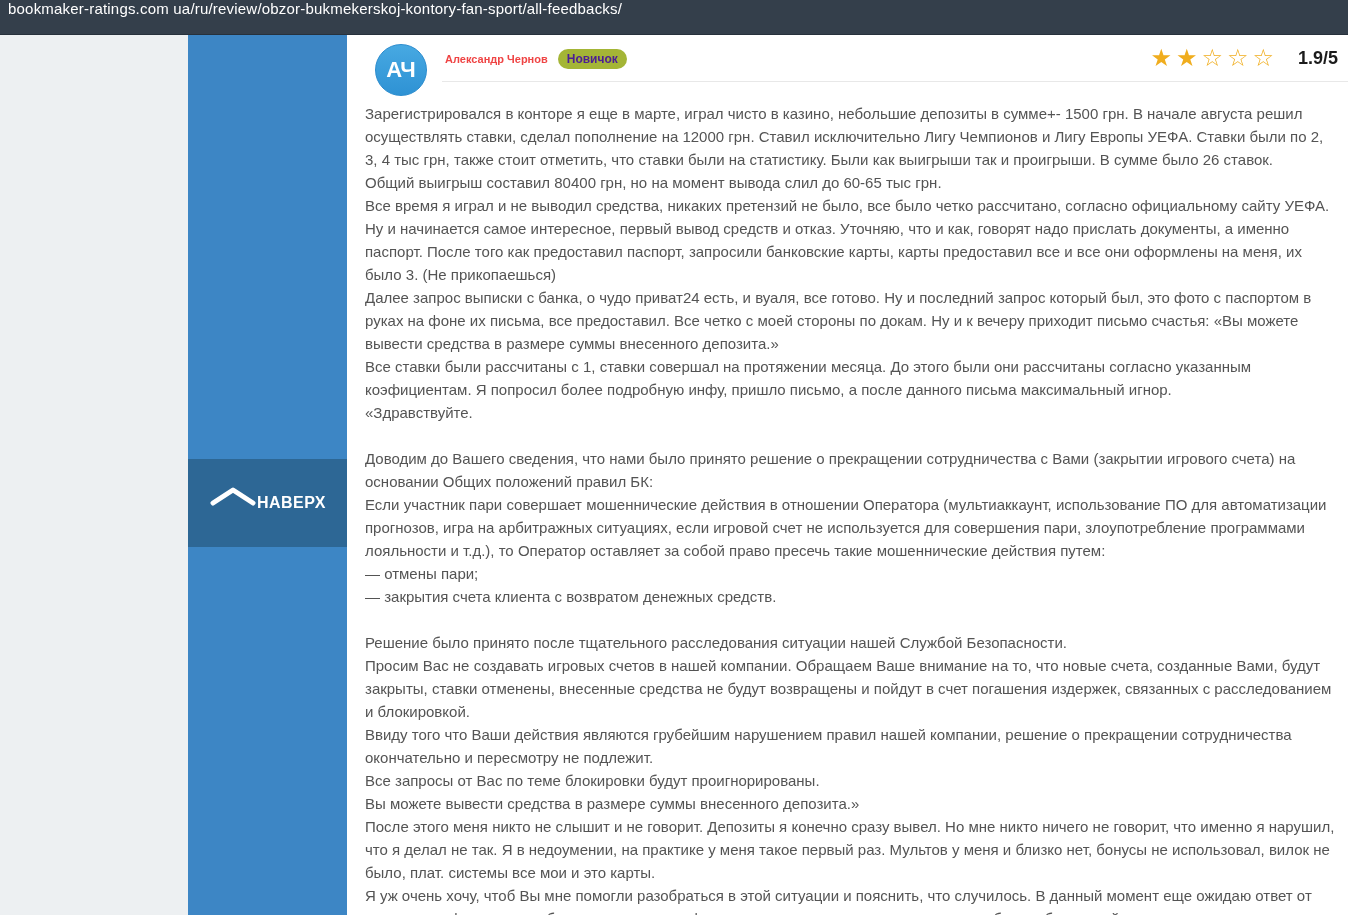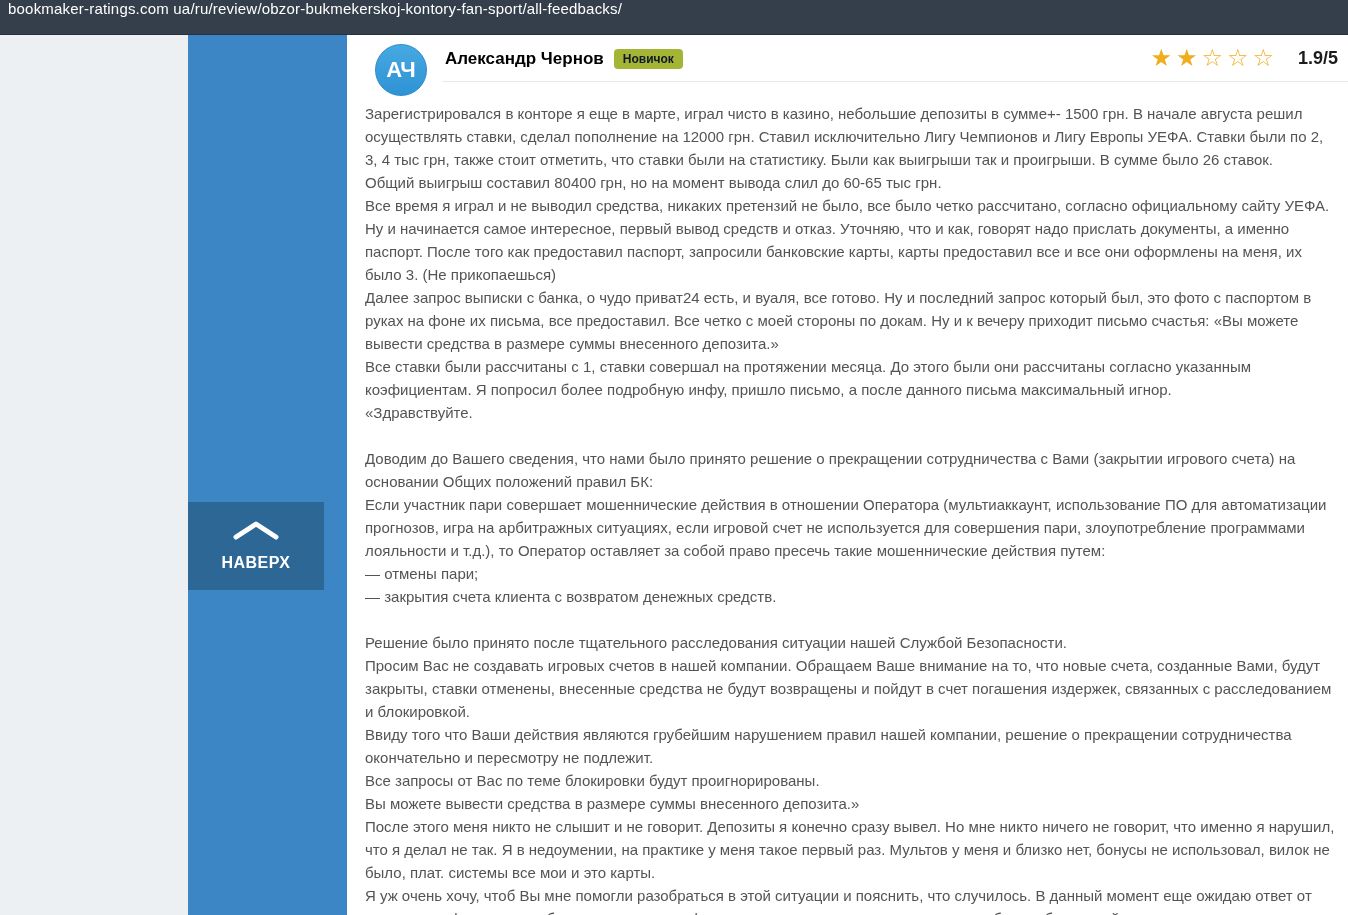--- a/index.html
+++ b/index.html
@@ -23,23 +23,23 @@
   
   .gray-col {
     position:absolute; top:35px; left:0; width:188px; height:880px;
     background:#edf0f2;
   }
   .blue-strip {
     position:absolute; top:35px; left:188px; width:159px; height:880px;
     background:#3d86c5;
   }
   .top-btn {
-    position:absolute; top:467px; left:0; width:136px; height:88px;
+    position:absolute; top:424px; left:0; width:159px; height:88px;
     background:#2d6795; cursor:pointer;
-    display:flex; flex-direction:column; align-items:center; justify-content:center;
+    display:flex; flex-direction:row; align-items:center; justify-content:center;
   }
   .top-btn .chev { margin-bottom:14px; }
   .top-btn .lbl {
     color:#ffffff; font-size:16px; font-weight:bold; letter-spacing:0.5px;
   }
 
   
   .content {
     position:absolute; top:35px; left:347px; width:1001px; height:880px;
     background:#ffffff;
@@ -49,24 +49,24 @@
     border-radius:50%;
     background:linear-gradient(180deg,#47a9e2 0%, #2e92d4 100%);
     border:1px solid #2b8cce; box-sizing:border-box;
     display:flex; align-items:center; justify-content:center;
     color:#ffffff; font-size:22px; font-weight:bold;
   }
   .author-row {
     position:absolute; left:98px; top:14px;
     display:flex; align-items:center; gap:10px;
   }
-  .author-name { font-size:17px; font-weight:bold; color:#000000; }
+  .author-name { font-size:11px; font-weight:bold; color:#ef4444; }
   .badge {
-    background:#a4b536; color:#0f172a; font-size:12px; font-weight:bold;
-    padding:4px 9px; border-radius:4px; line-height:1;
+    background:#a4b536; color:#4c1d95; font-size:12px; font-weight:bold;
+    padding:4px 9px; border-radius:10px; line-height:1;
   }
   .rating {
     position:absolute; right:10px; top:10px;
     display:flex; align-items:center; gap:4px;
   }
   .rating .star { font-size:24px; line-height:26px; color:#f0ad1e; }
   .rating .value { font-size:18px; font-weight:bold; color:#1c1c1c; margin-left:20px; }
   .divider {
     position:absolute; left:95px; top:46px; right:0; height:1px; background:#e8e8e8;
   }

